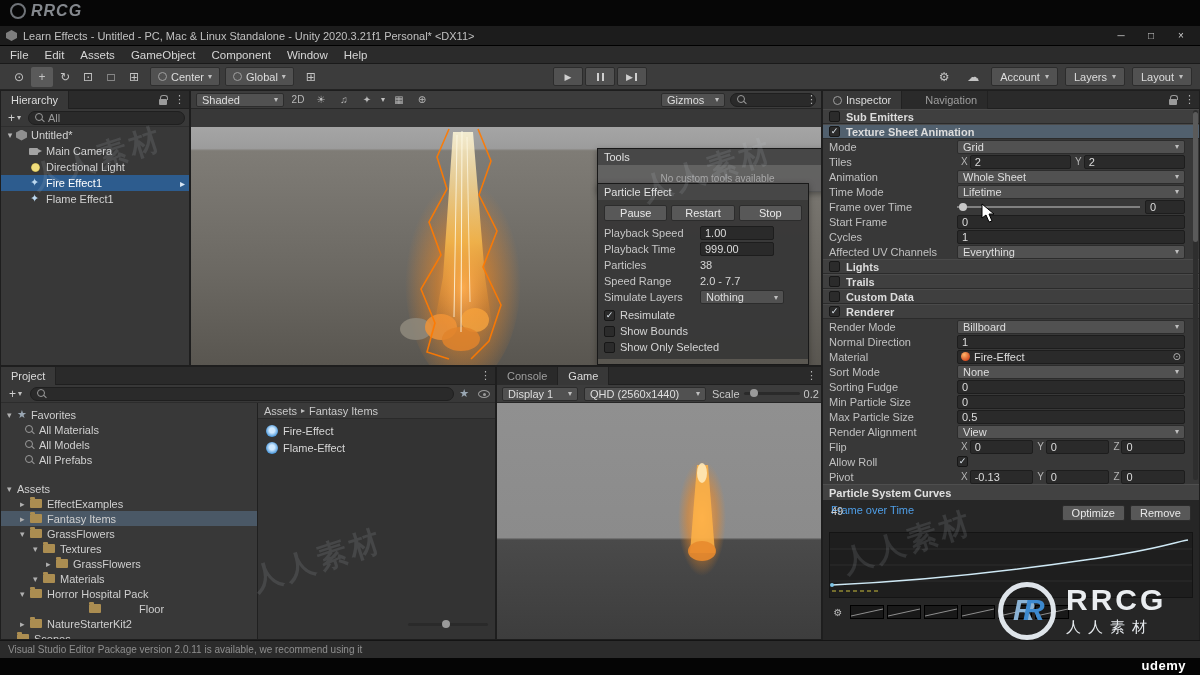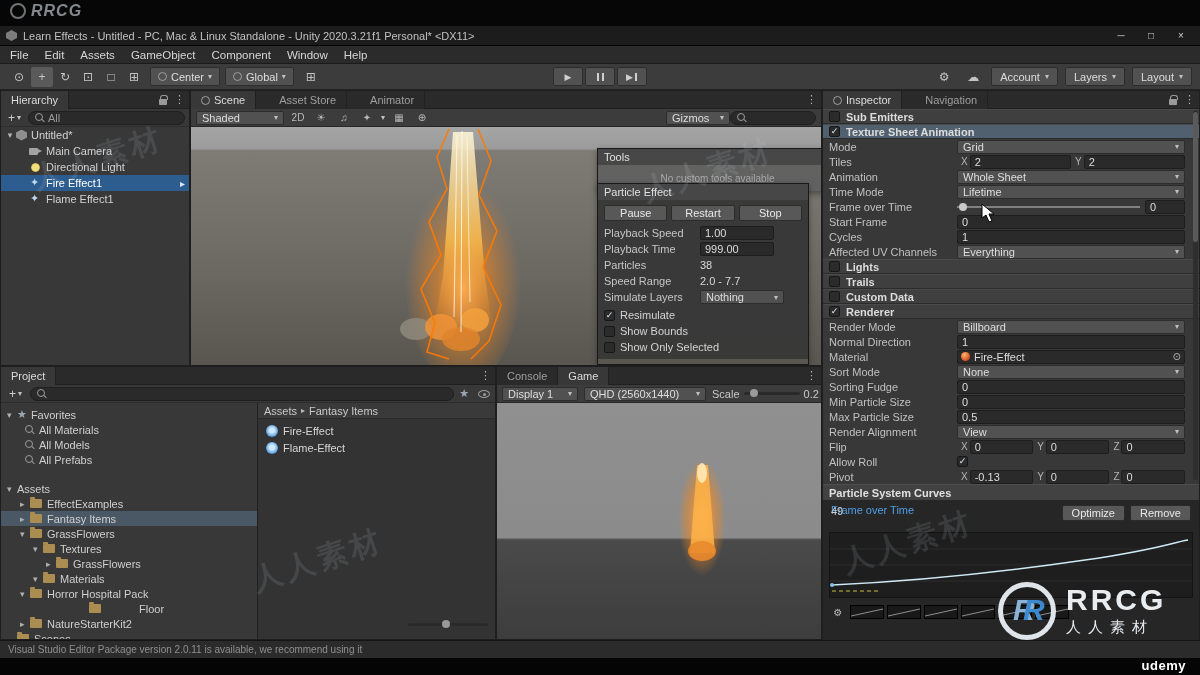--- a/index.html
+++ b/index.html
@@ -278,51 +278,36 @@
         </div>
         <div class="hrow icon-particle">
           <span class="hicon"></span>
           <span>Flame Effect1</span>
 
         </div>
       </div>
   </div>
 
   <div class="panel" style="left:190px;top:90px;width:632px;height:276px;">
-    <div class="tabbar">
-
-    <span class="tab active">
-          <span class="tabico"></span>
-          <span>Scene</span>
-        </span>
-        <span class="tab">
-          <span class="tabico" style="visibility: hidden;"></span>
-          <span>Asset Store</span>
-        </span>
-        <span class="tab">
-          <span class="tabico" style="visibility: hidden;"></span>
-          <span>Animator</span>
-        </span>
-      </div>
     <span class="panel-menu" style="top:2px">
         <span class="kebab">⋮</span>
       </span>
     <div class="scene-toolbar">
       <span class="dd" style="flex:0 0 88px">
           <span class="ddtext">Shaded</span>
           <span class="caret">▾</span>
         </span>
       <span class="tbtn small">2D</span>
       <span class="tbtn small">☀</span>
       <span class="tbtn small">♫</span>
       <span class="tbtn small">✦</span>
       <span class="caret">▾</span>
       <span class="tbtn small">▦</span>
       <span class="tbtn small">⊕</span>
-      <span style="margin-left:auto;display:flex;align-items:center;">
+      <span style="margin-left:auto;display:flex;align-items:center;gap:5px;">
         <span class="dd" style="flex:0 0 64px">
             <span class="ddtext">Gizmos</span>
             <span class="caret">▾</span>
           </span>
         <span class="search" style="flex:0 0 86px">
             <span class="mag"></span>
           </span>
       </span>
     </div>
 

